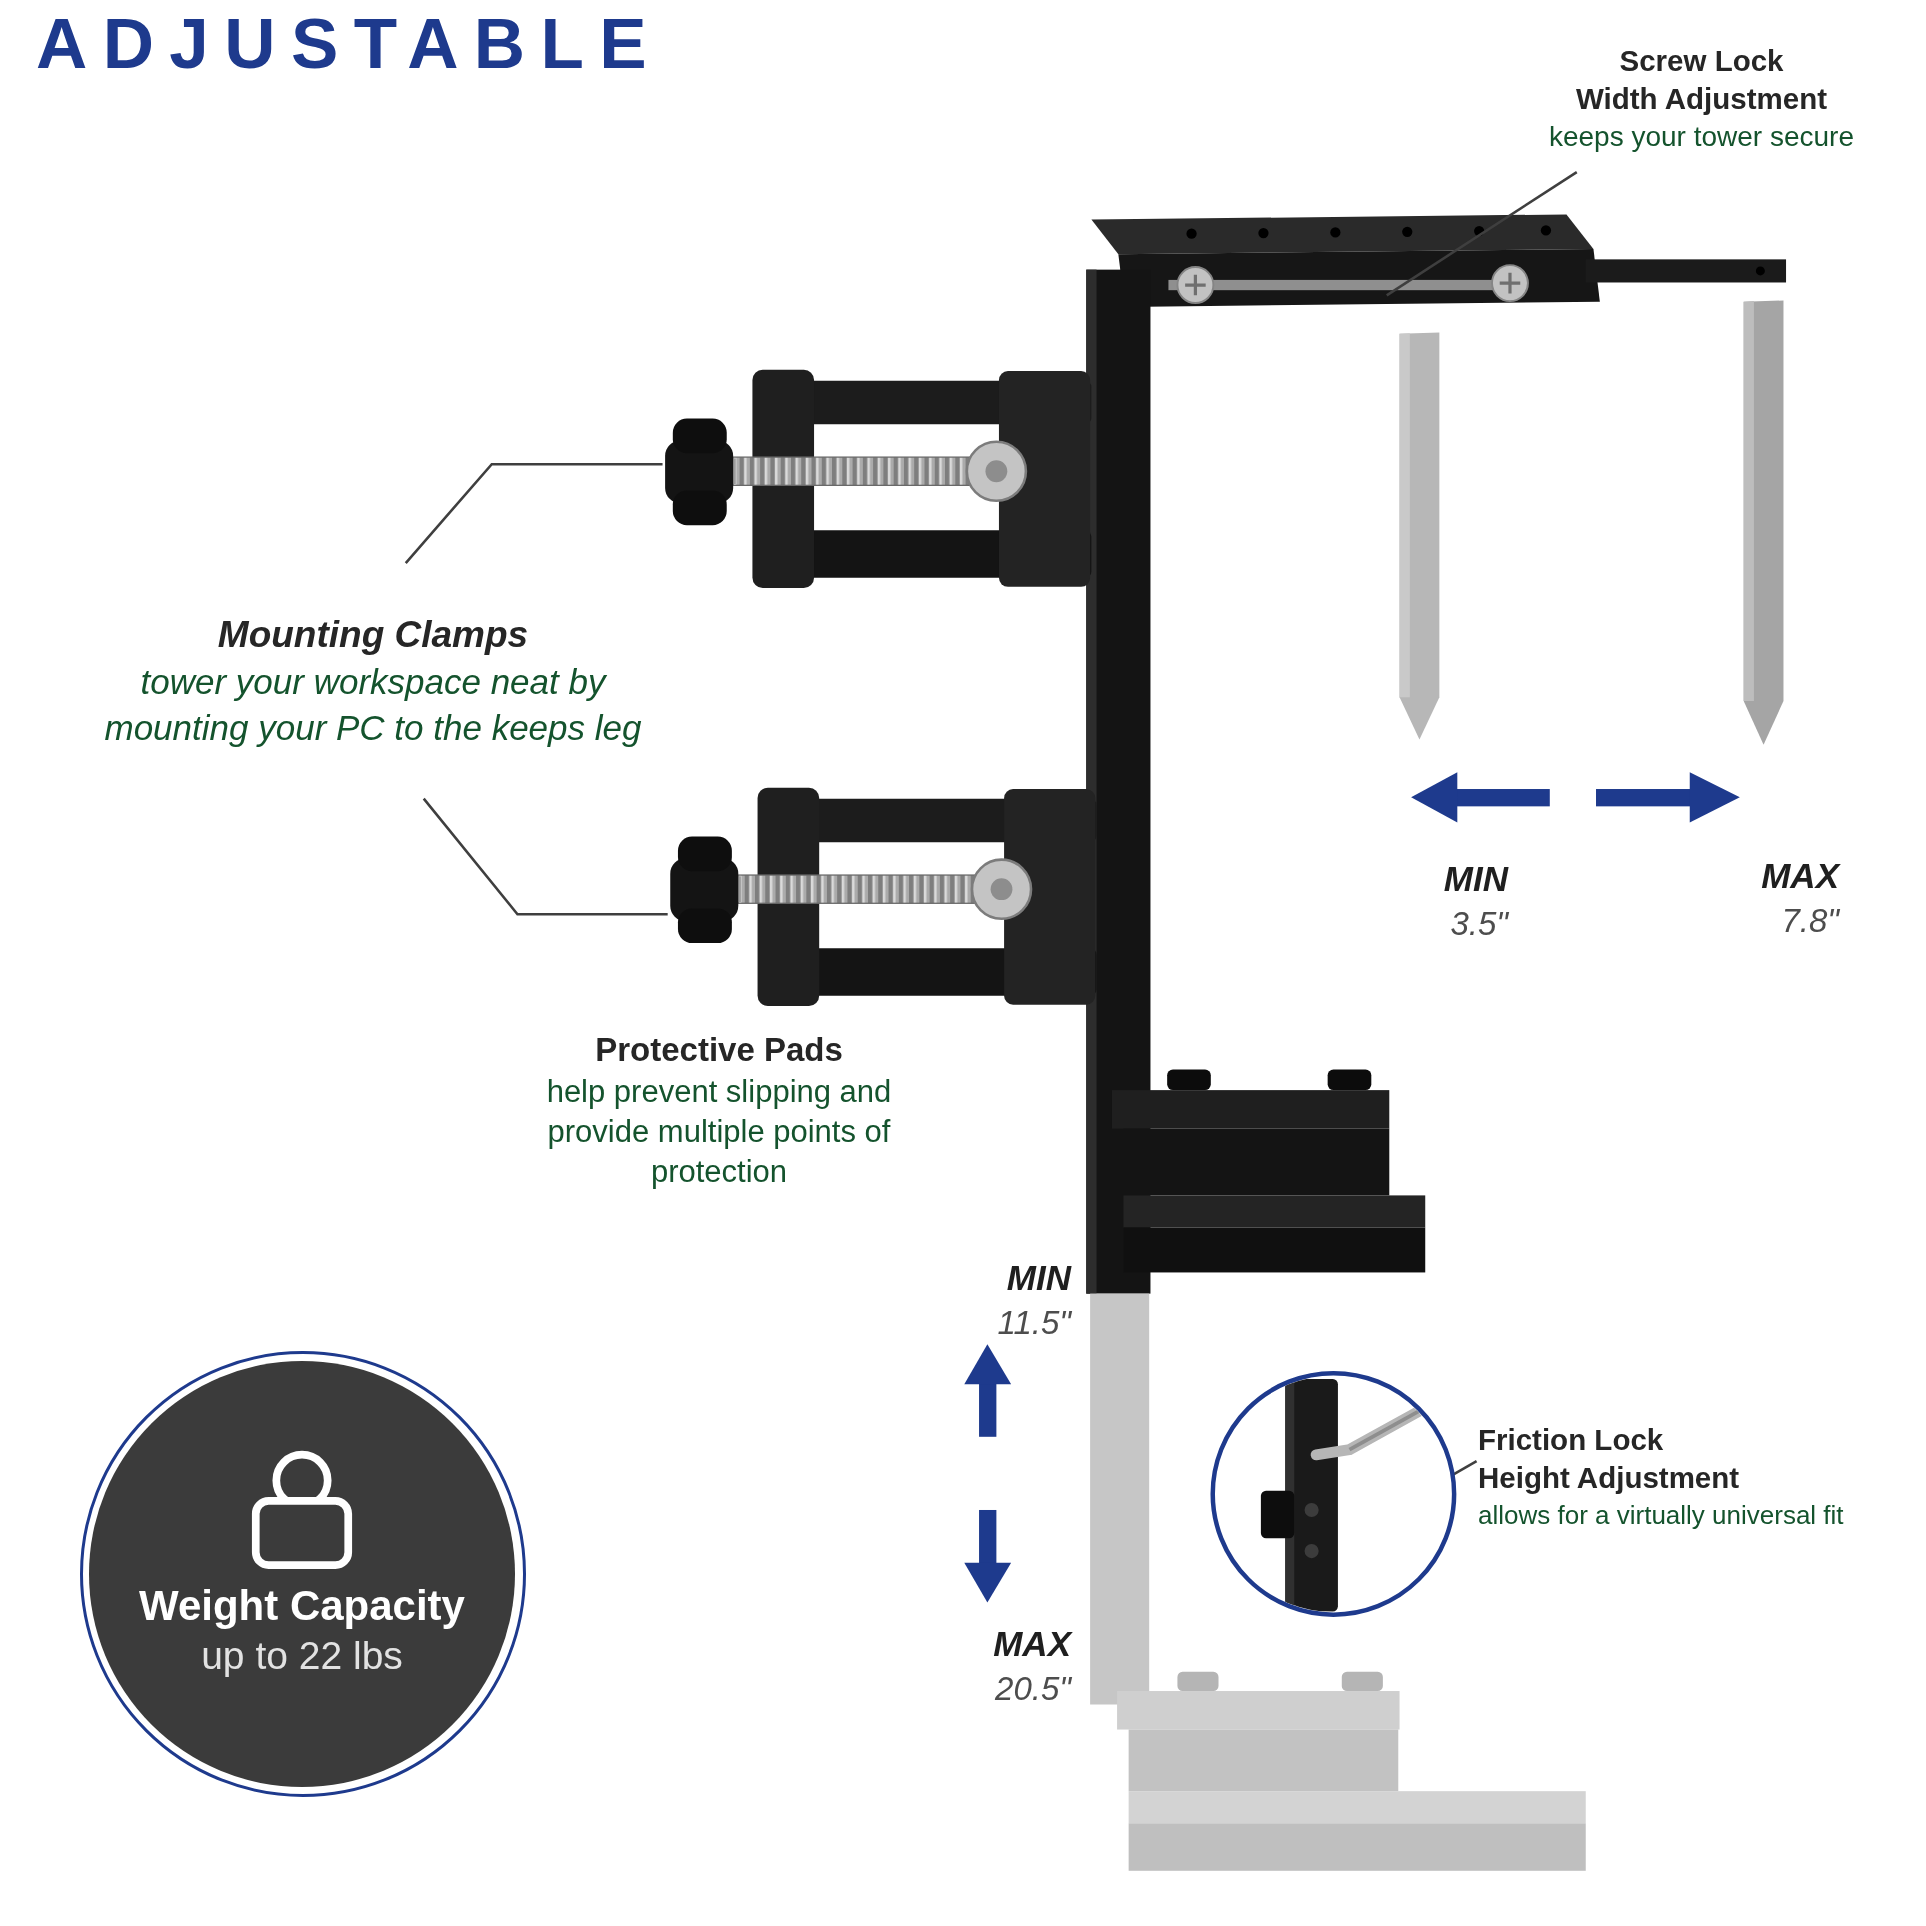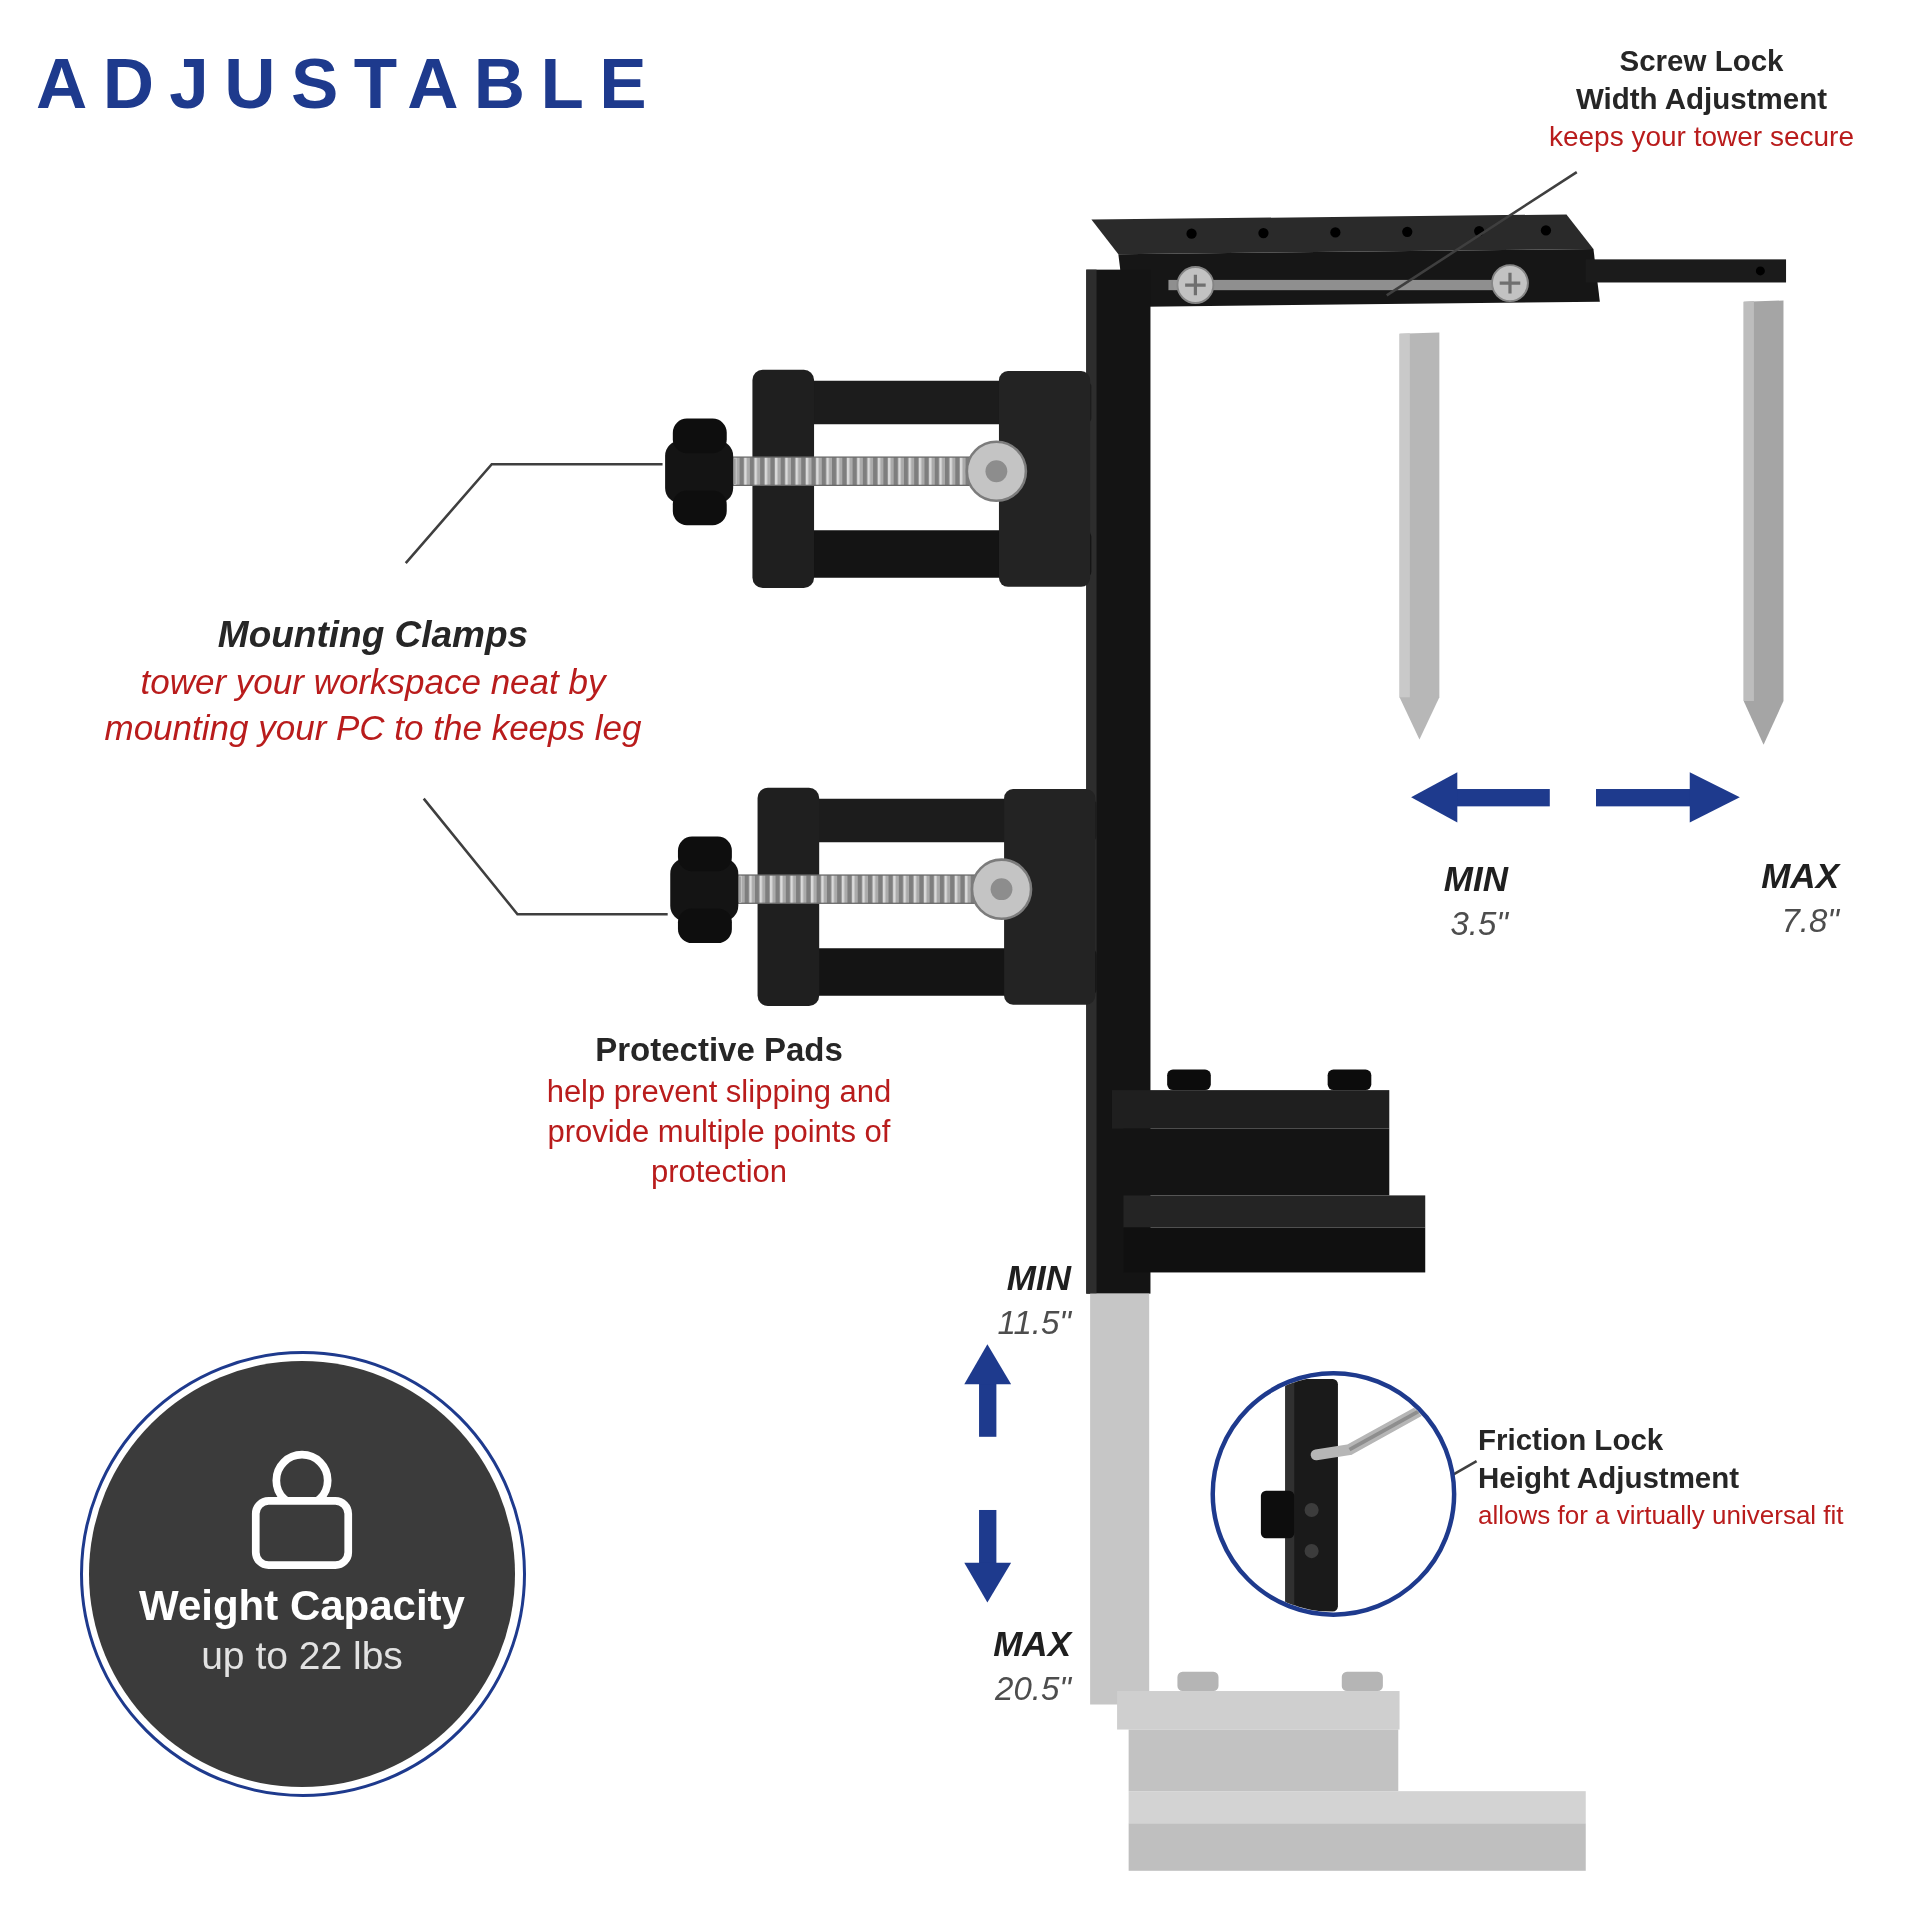--- a/index.html
+++ b/index.html
@@ -3,25 +3,25 @@
 <meta charset="utf-8">
 <style>
   * { margin:0; padding:0; box-sizing:border-box; }
   body { background:#ffffff; }
   .canvas { position:relative; width:1926px; height:1926px; overflow:hidden; background:#ffffff;
             font-family:"Liberation Sans","DejaVu Sans",sans-serif; color:#2a2a2a; }
   .art { position:absolute; left:0; top:0; width:1926px; height:1926px; display:block; }
   .abs { position:absolute; }
 
   .page-title { left:36px; top:2.6px; font-size:71px; font-weight:800; letter-spacing:15.4px;
-                color:var(--accent,#1e3a8d);margin-top:40px; }
+                color:var(--accent,#1e3a8d); }
 
   .ann { line-height:1.3; }
   .ann .h { font-weight:700; color:#262626; }
-  .ann .t { color:#b91c1c; }
+  .ann .t { color:#14532d; }
 
   .ann-screw    { left:1477px; top:42px;  width:449px; text-align:center; font-size:29.5px; }
   .ann-screw .t { font-size:28px; }
   .ann-clamps   { left:39px;  top:611px;  width:668px; text-align:center; font-size:37px;font-style:italic; }
   .ann-clamps .t{ font-size:35px; }
   .ann-pads     { right:918px; top:1029px; width:578px; text-align:center; font-size:33px; }
   .ann-pads .t  { font-size:31px; }
   .ann-friction { left:1478px; top:1421px; width:443px; text-align:left; font-size:29.5px; }
   .ann-friction .t { font-size:26px; line-height:1.35; }
 

